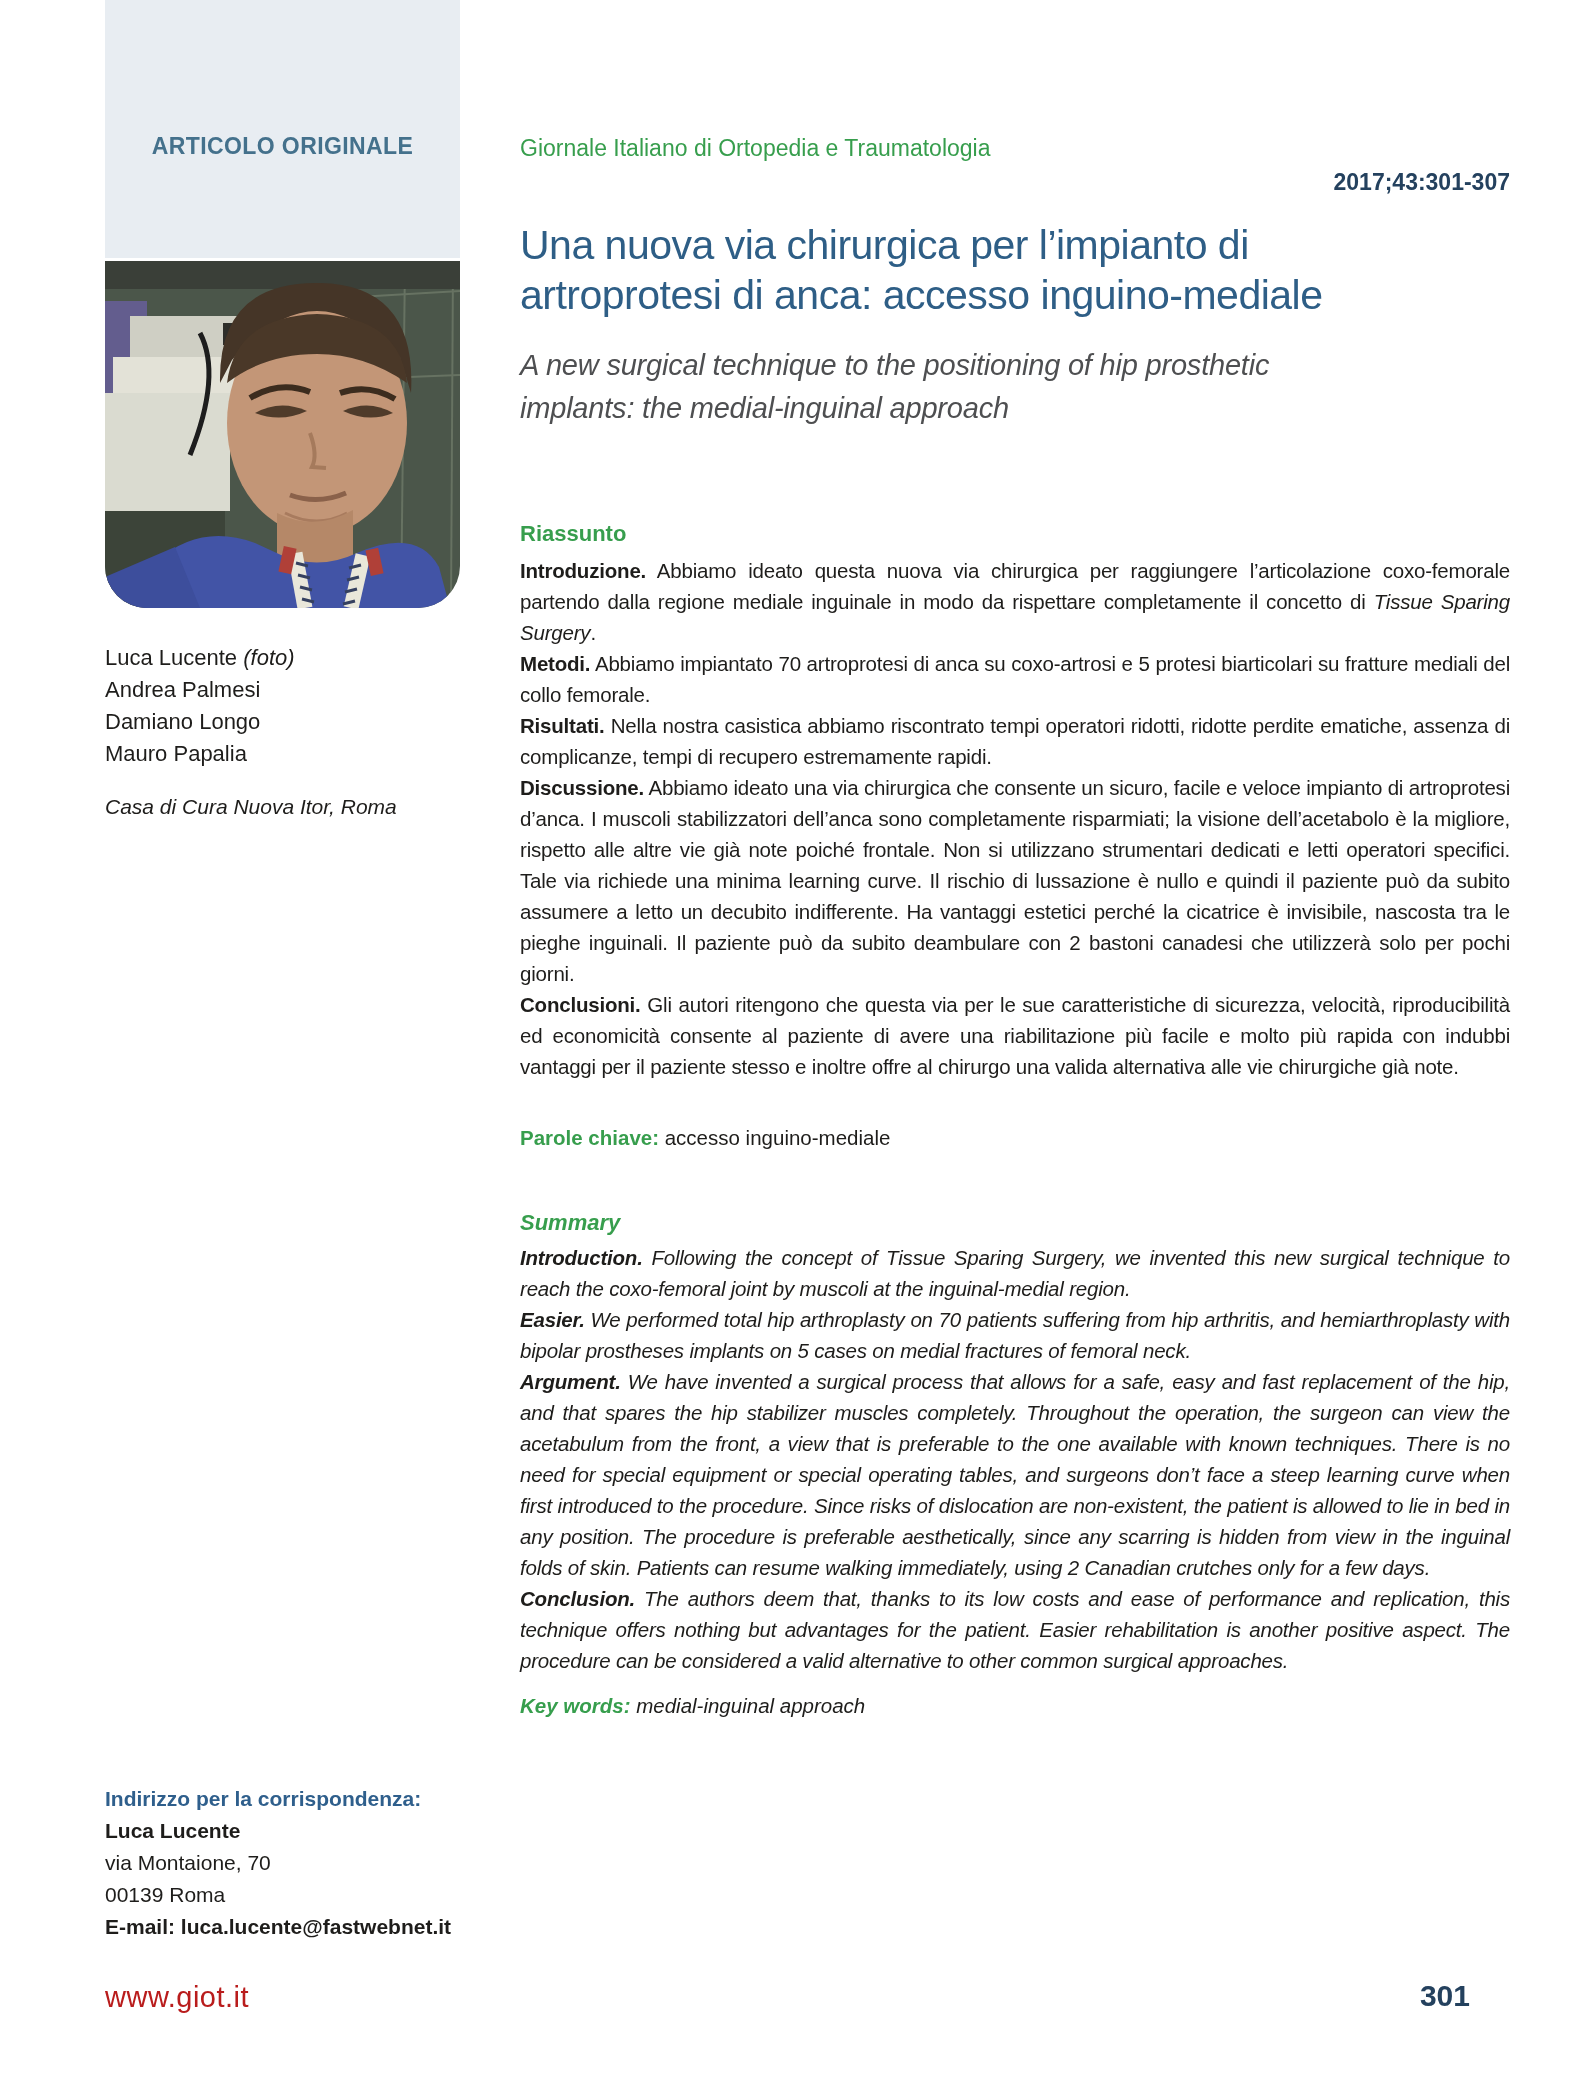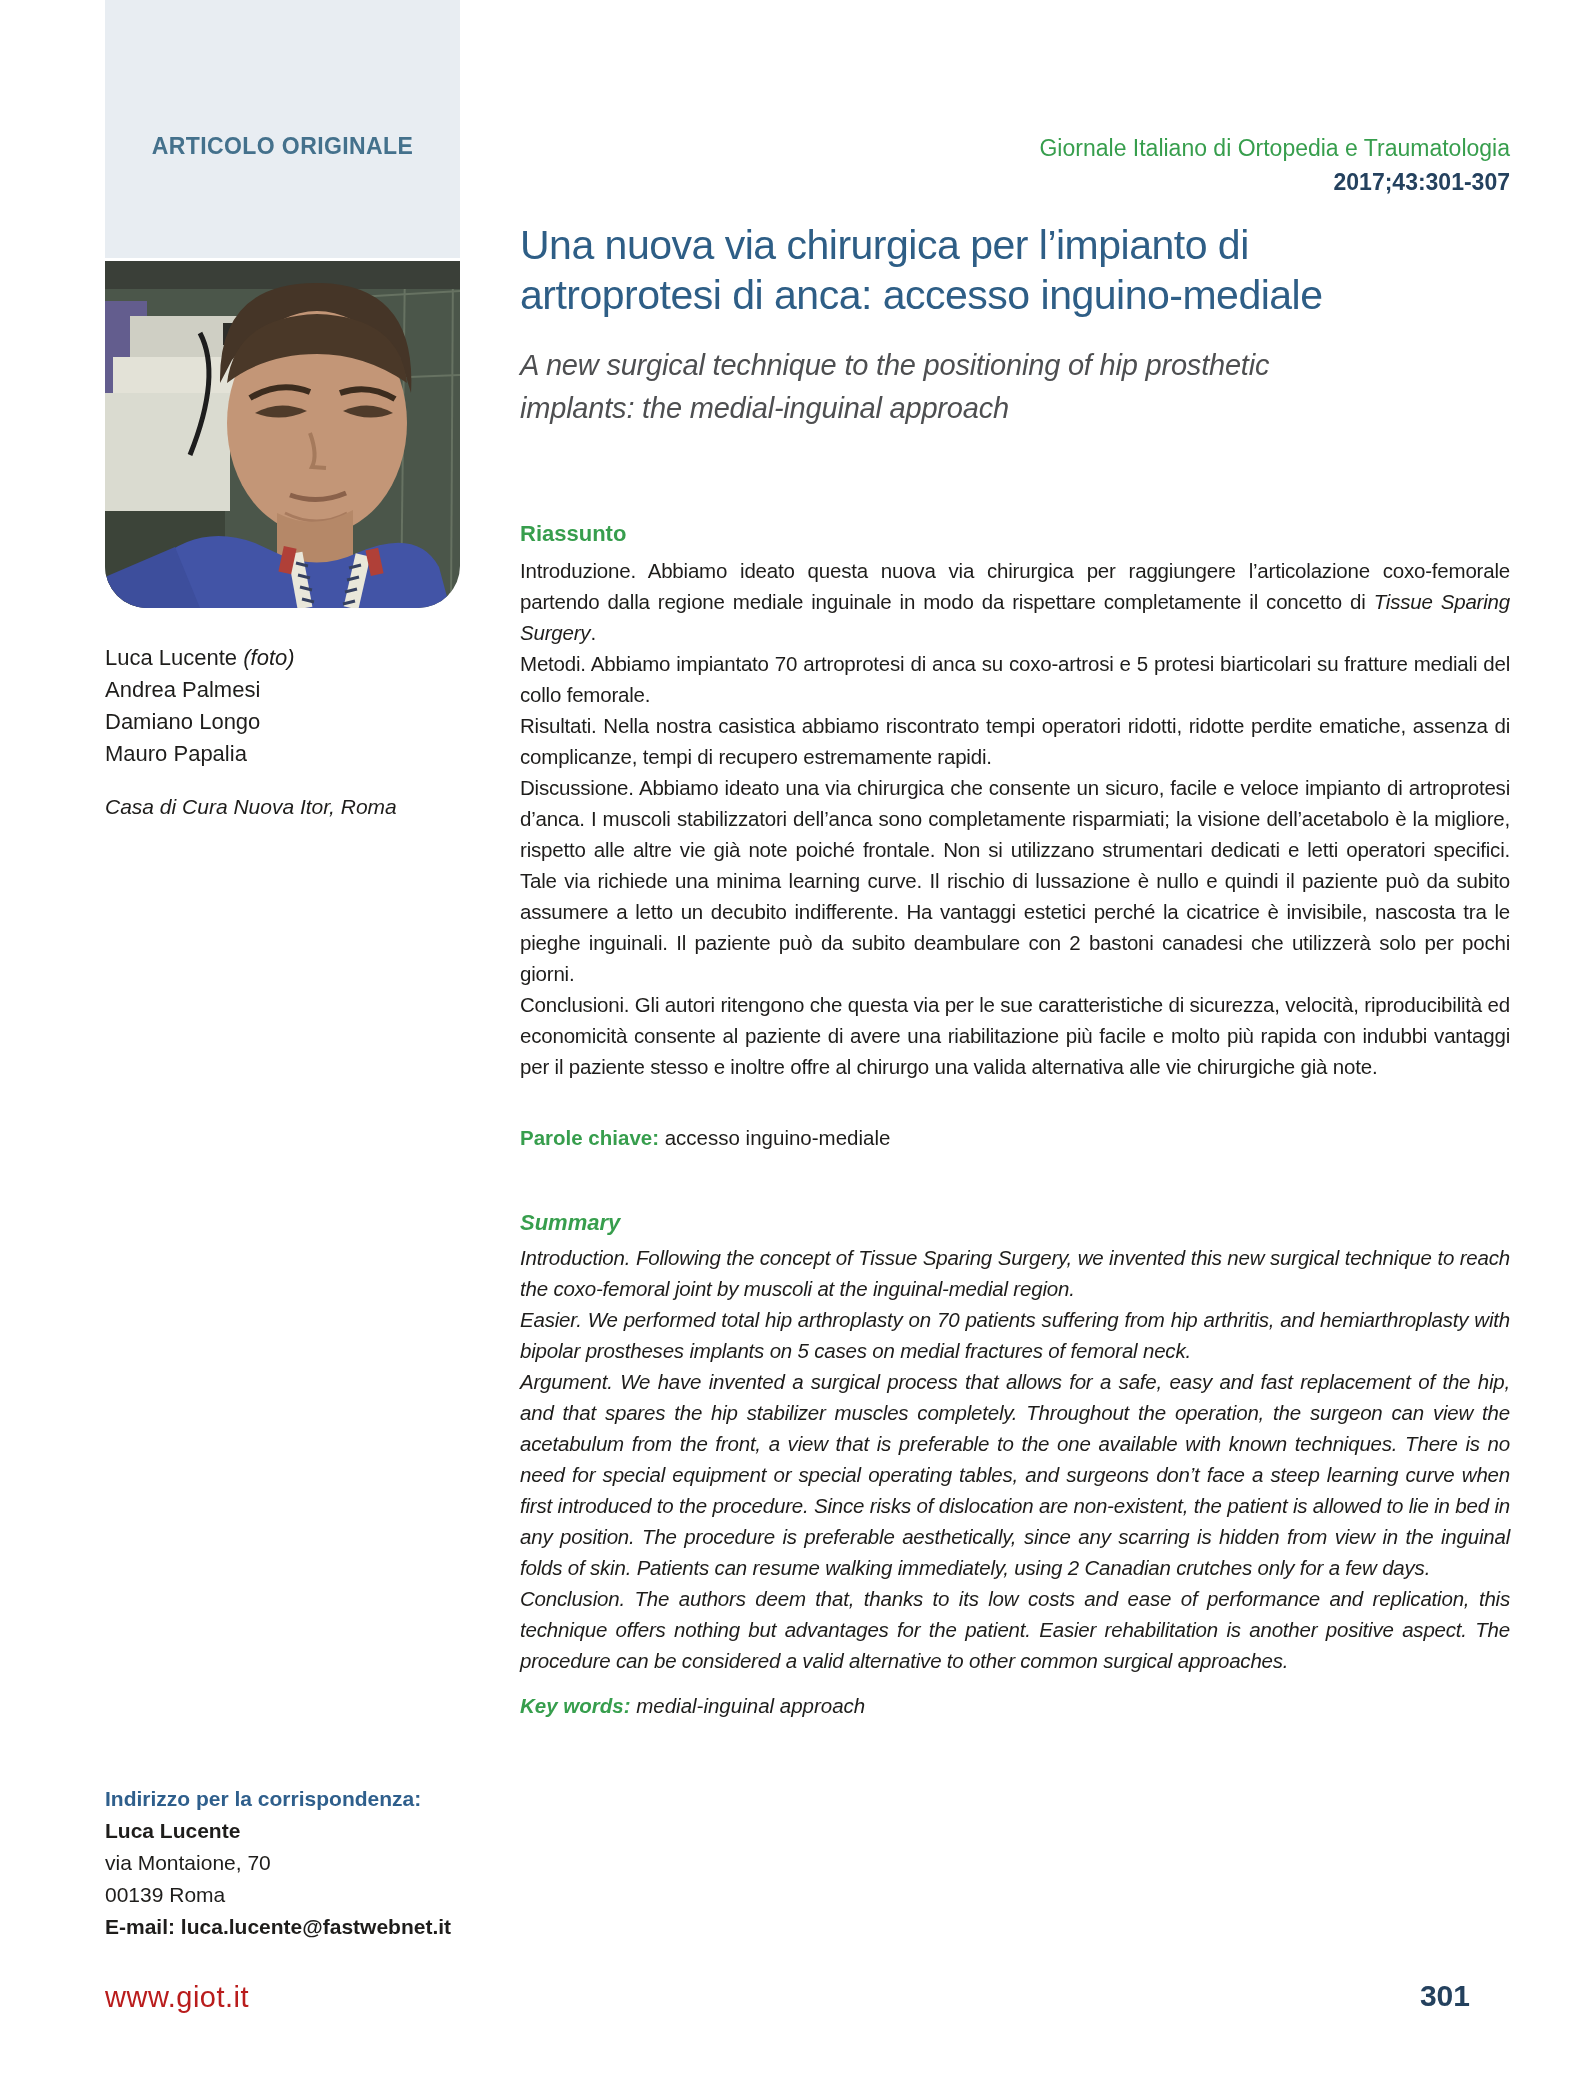--- a/index.html
+++ b/index.html
@@ -15,29 +15,29 @@
   .authors { margin-top:34px; font-size:22px; line-height:32px; color:#1e1d1b; }
   .author-line i { font-style:italic; }
   .affiliation { margin-top:22px; font-size:21px; line-height:30px; font-style:italic; color:#1e1d1b; }
   .correspondence { position:absolute; left:0; top:1783px; width:355px; font-size:21px; line-height:32px; }
   .corr-heading { font-weight:bold; color:#2f5f8c; }
   .corr-name { font-weight:bold; }
   .corr-email { font-weight:bold; }
 
   
   .right-col { position:absolute; left:520px; top:0; width:990px; }
-  .journal-name { padding-top:134px; text-align:right; font-size:23px; line-height:28px; color:#379e4d; }
+  .journal-name { padding-top:134px; font-size:23px; line-height:28px; color:#379e4d; }
   .journal-cite { margin-top:6px; text-align:right; font-size:23px; line-height:28px; font-weight:bold; color:#24415e; }
   .title-it { margin-top:24px; max-width:810px; font-size:41px; line-height:50px; font-weight:normal; letter-spacing:-0.5px; color:#2e5e86; }
   .title-en { margin-top:24px; max-width:850px; font-size:29px; line-height:43px; font-weight:normal; font-style:italic; letter-spacing:-0.2px; color:#4e4f51; }
   .sec-heading { margin-top:90px; font-size:22px; line-height:27px; font-weight:bold; color:#379e4d; }
   .sec-heading.en { margin-top:56px; font-style:italic; }
   .abstract { margin-top:8px; font-size:20.5px; line-height:31px; text-align:justify; letter-spacing:-0.2px; }
   .abstract p { margin:0; }
-  .abstract b { font-weight:normal; }
+  .abstract b { font-weight:bold; }
   .abstract-en { margin-top:6px; font-style:italic; }
   .keywords-line { margin-top:40px; font-size:20.5px; line-height:31px; }
   .keywords-line .kw-label { font-weight:bold; color:#379e4d; }
   .keywords-line.en { margin-top:14px; font-style:italic; }
 
   
   .footer-site { position:absolute; left:105px; top:1981px; font-size:29px; color:#b91c1c; letter-spacing:0.5px; }
   .footer-page { position:absolute; right:100px; top:1979px; font-size:30px; font-weight:bold; color:#24415e; }
 </style>
 </head>

